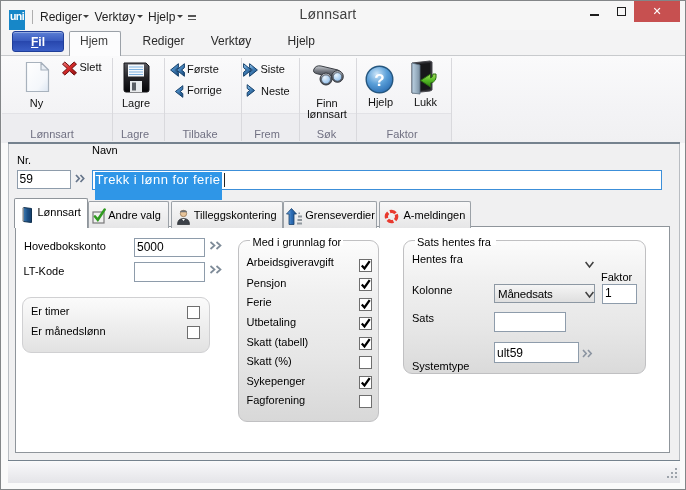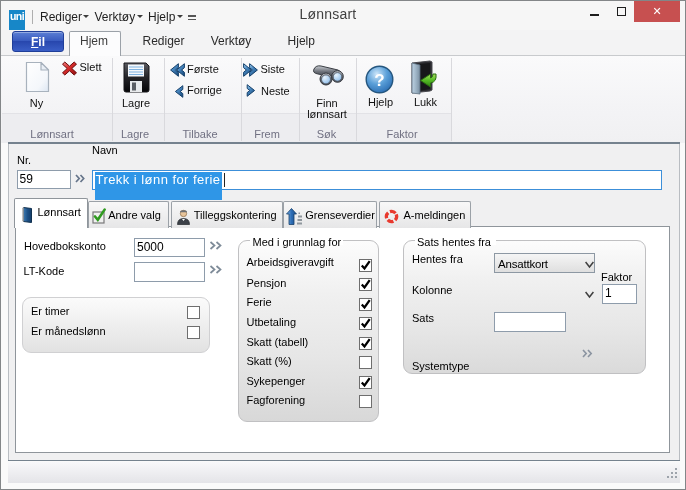--- a/index.html
+++ b/index.html
@@ -382,27 +382,28 @@
       <svg width="11" height="11" viewBox="0 0 11 11">
         <path d="M1.8 5.4 L4.5 8.4 L9.7 1.2" fill="none" stroke="#000" stroke-width="2.3"></path>
       </svg>
     </div>
   <div class="abs cb" style="left:357.5px;top:394px;"></div>
 
   <div class="abs fs" style="left:402px;top:238.5px;width:242.5px;height:134.5px;background:linear-gradient(180deg,#fcfcfc 0%,#f0f0f0 30%,#e7e7e7 65%,#dadada 100%);"></div>
   <div class="abs legpatch" style="left:413.5px;top:235.5px;width:81px;"></div>
   <div class="abs flabel" style="left:416px;top:234.5px;z-index:10;">Sats hentes fra</div>
   <div class="abs flabel" style="left:411px;top:252px;z-index:9;">Hentes fra</div>
-  <div class="abs combo" style="left:493px;top:252px;width:101px;height:20px;line-height:20px;">Ansattkort</div>
   <div class="abs flabel" style="left:600px;top:269.5px;z-index:9;">Faktor</div>
   <div class="abs flabel" style="left:411px;top:282.5px;z-index:9;">Kolonne</div>
+  <div class="abs combo" style="left:493px;top:283px;width:101px;height:19px;line-height:19.5px;">Månedsats</div>
   <div class="abs tbox" style="left:601px;top:282.5px;width:35px;height:20px;z-index:9;">1</div>
   <div class="abs flabel" style="left:411px;top:311px;z-index:9;">Sats</div>
   <div class="abs tbox" style="left:493px;top:311px;width:72px;height:19.5px;z-index:9;"></div>
   <div class="abs flabel" style="left:411px;top:359px;z-index:9;">Systemtype</div>
+  <div class="abs tbox" style="left:493px;top:341px;width:85px;height:21px;line-height:21px;z-index:9;">ult59</div>
   <div class="chev2" style="left:580.5px;top:348px;">
     <svg width="11" height="9" viewBox="0 0 11 9">
         <g fill="none" stroke="#8a93a0" stroke-width="1.6">
           <path d="M1 1 L4.2 4.5 L1 8"></path>
           <path d="M6 1 L9.2 4.5 L6 8"></path>
         </g>
       </svg>
   </div>
 
   <div class="cvee" style="left:584px;top:260px;">

